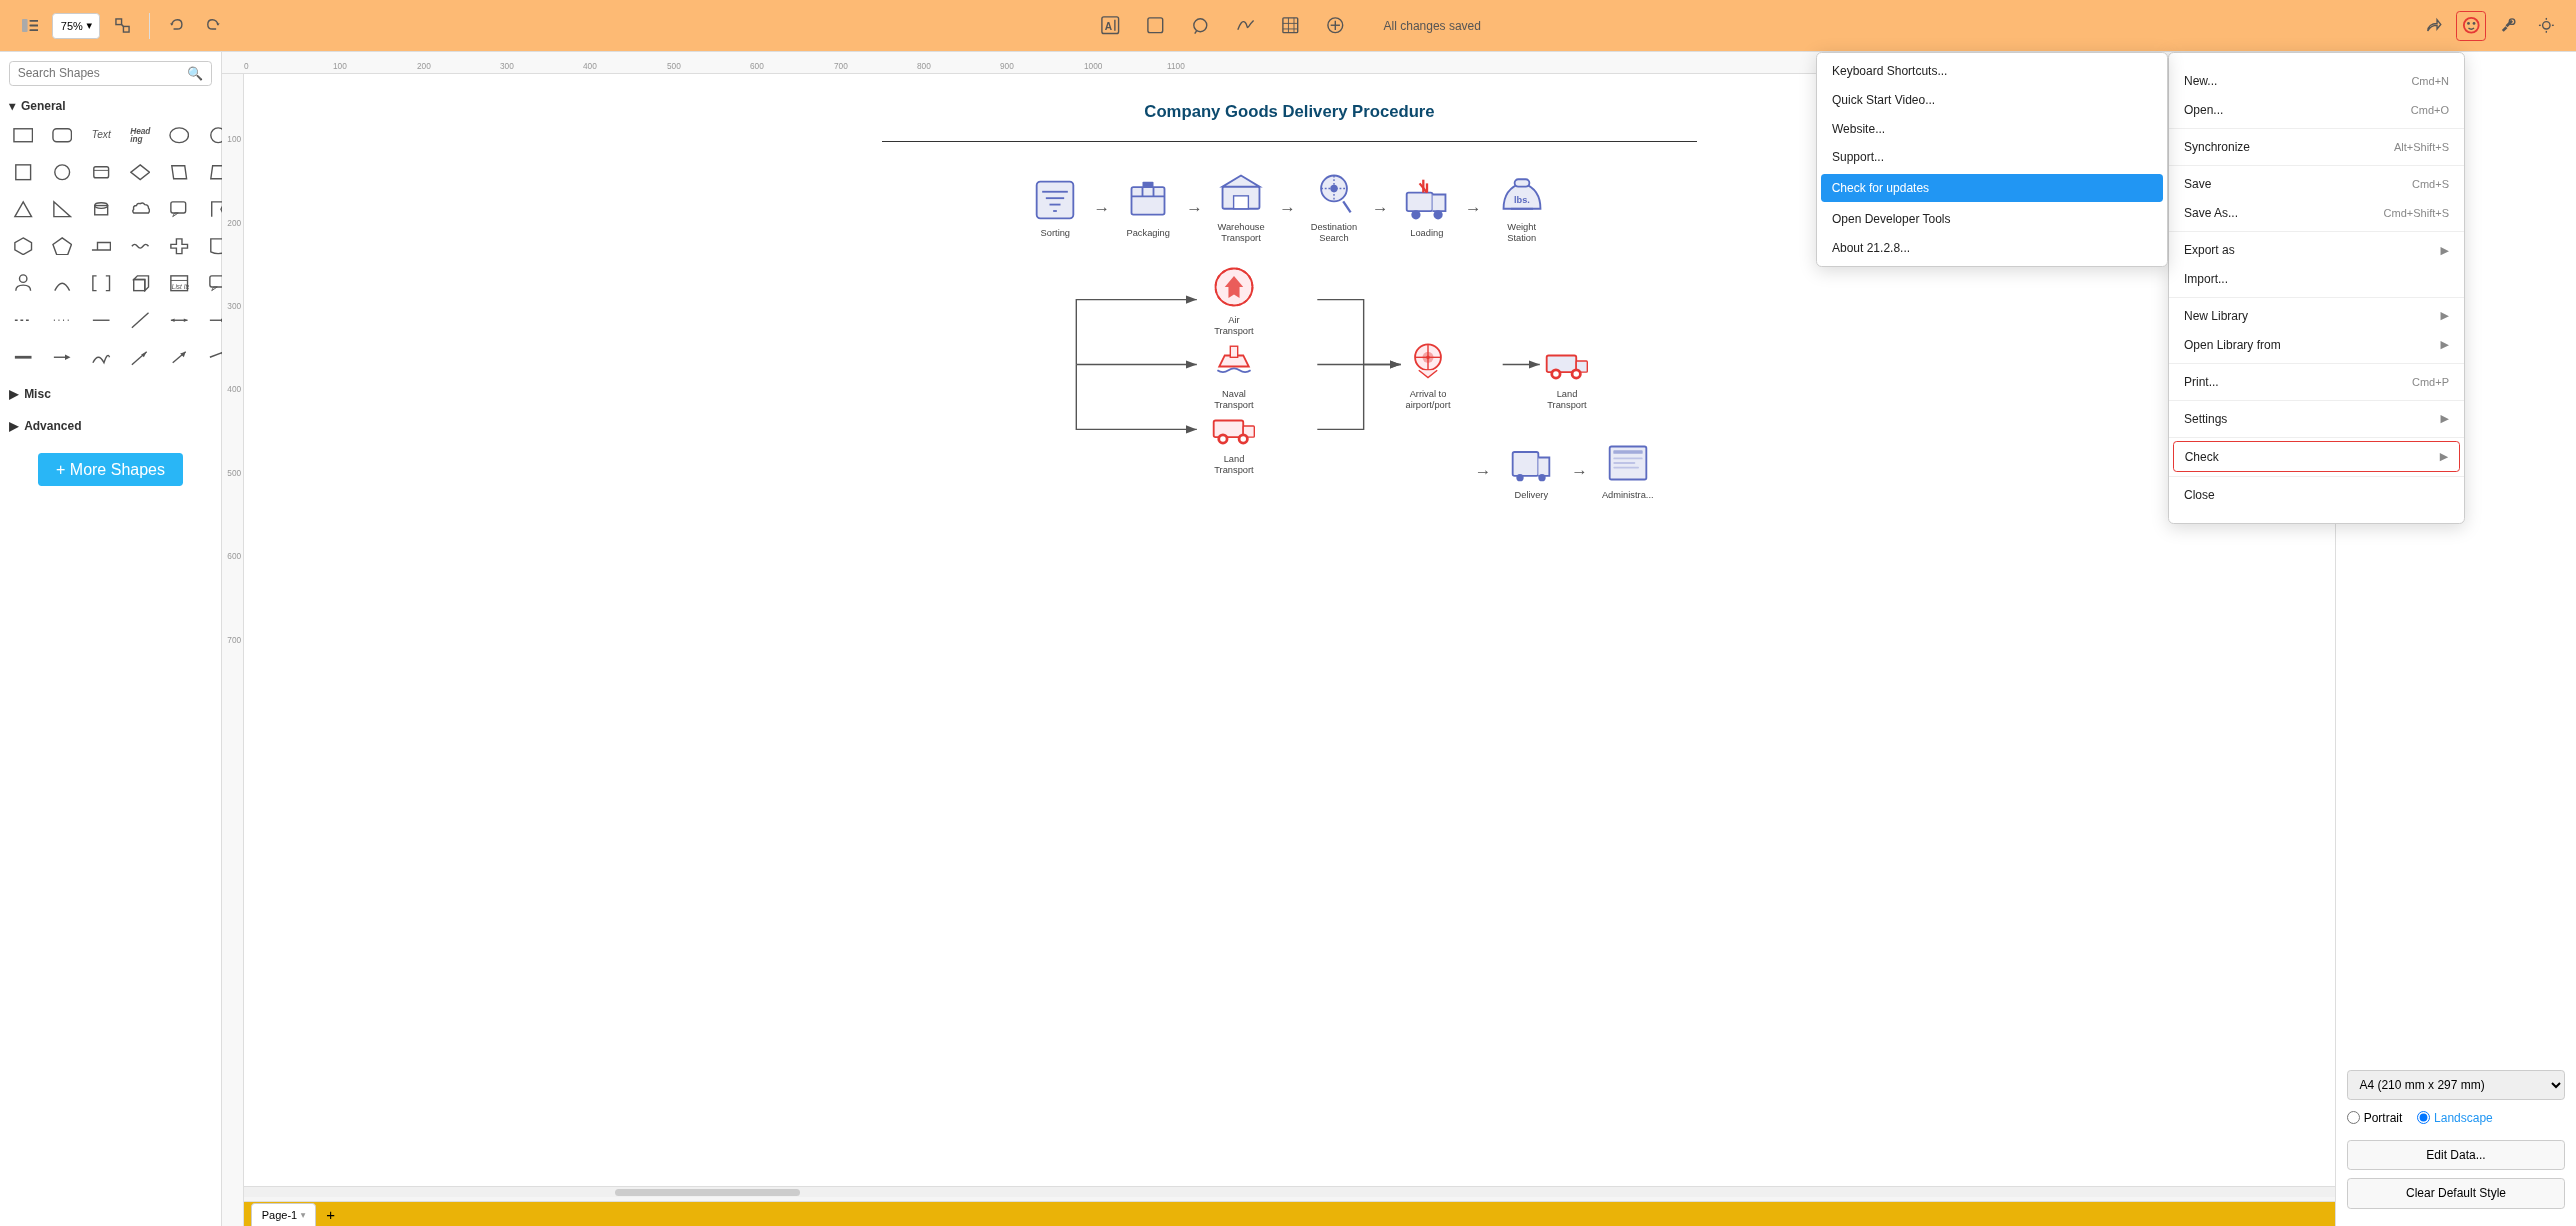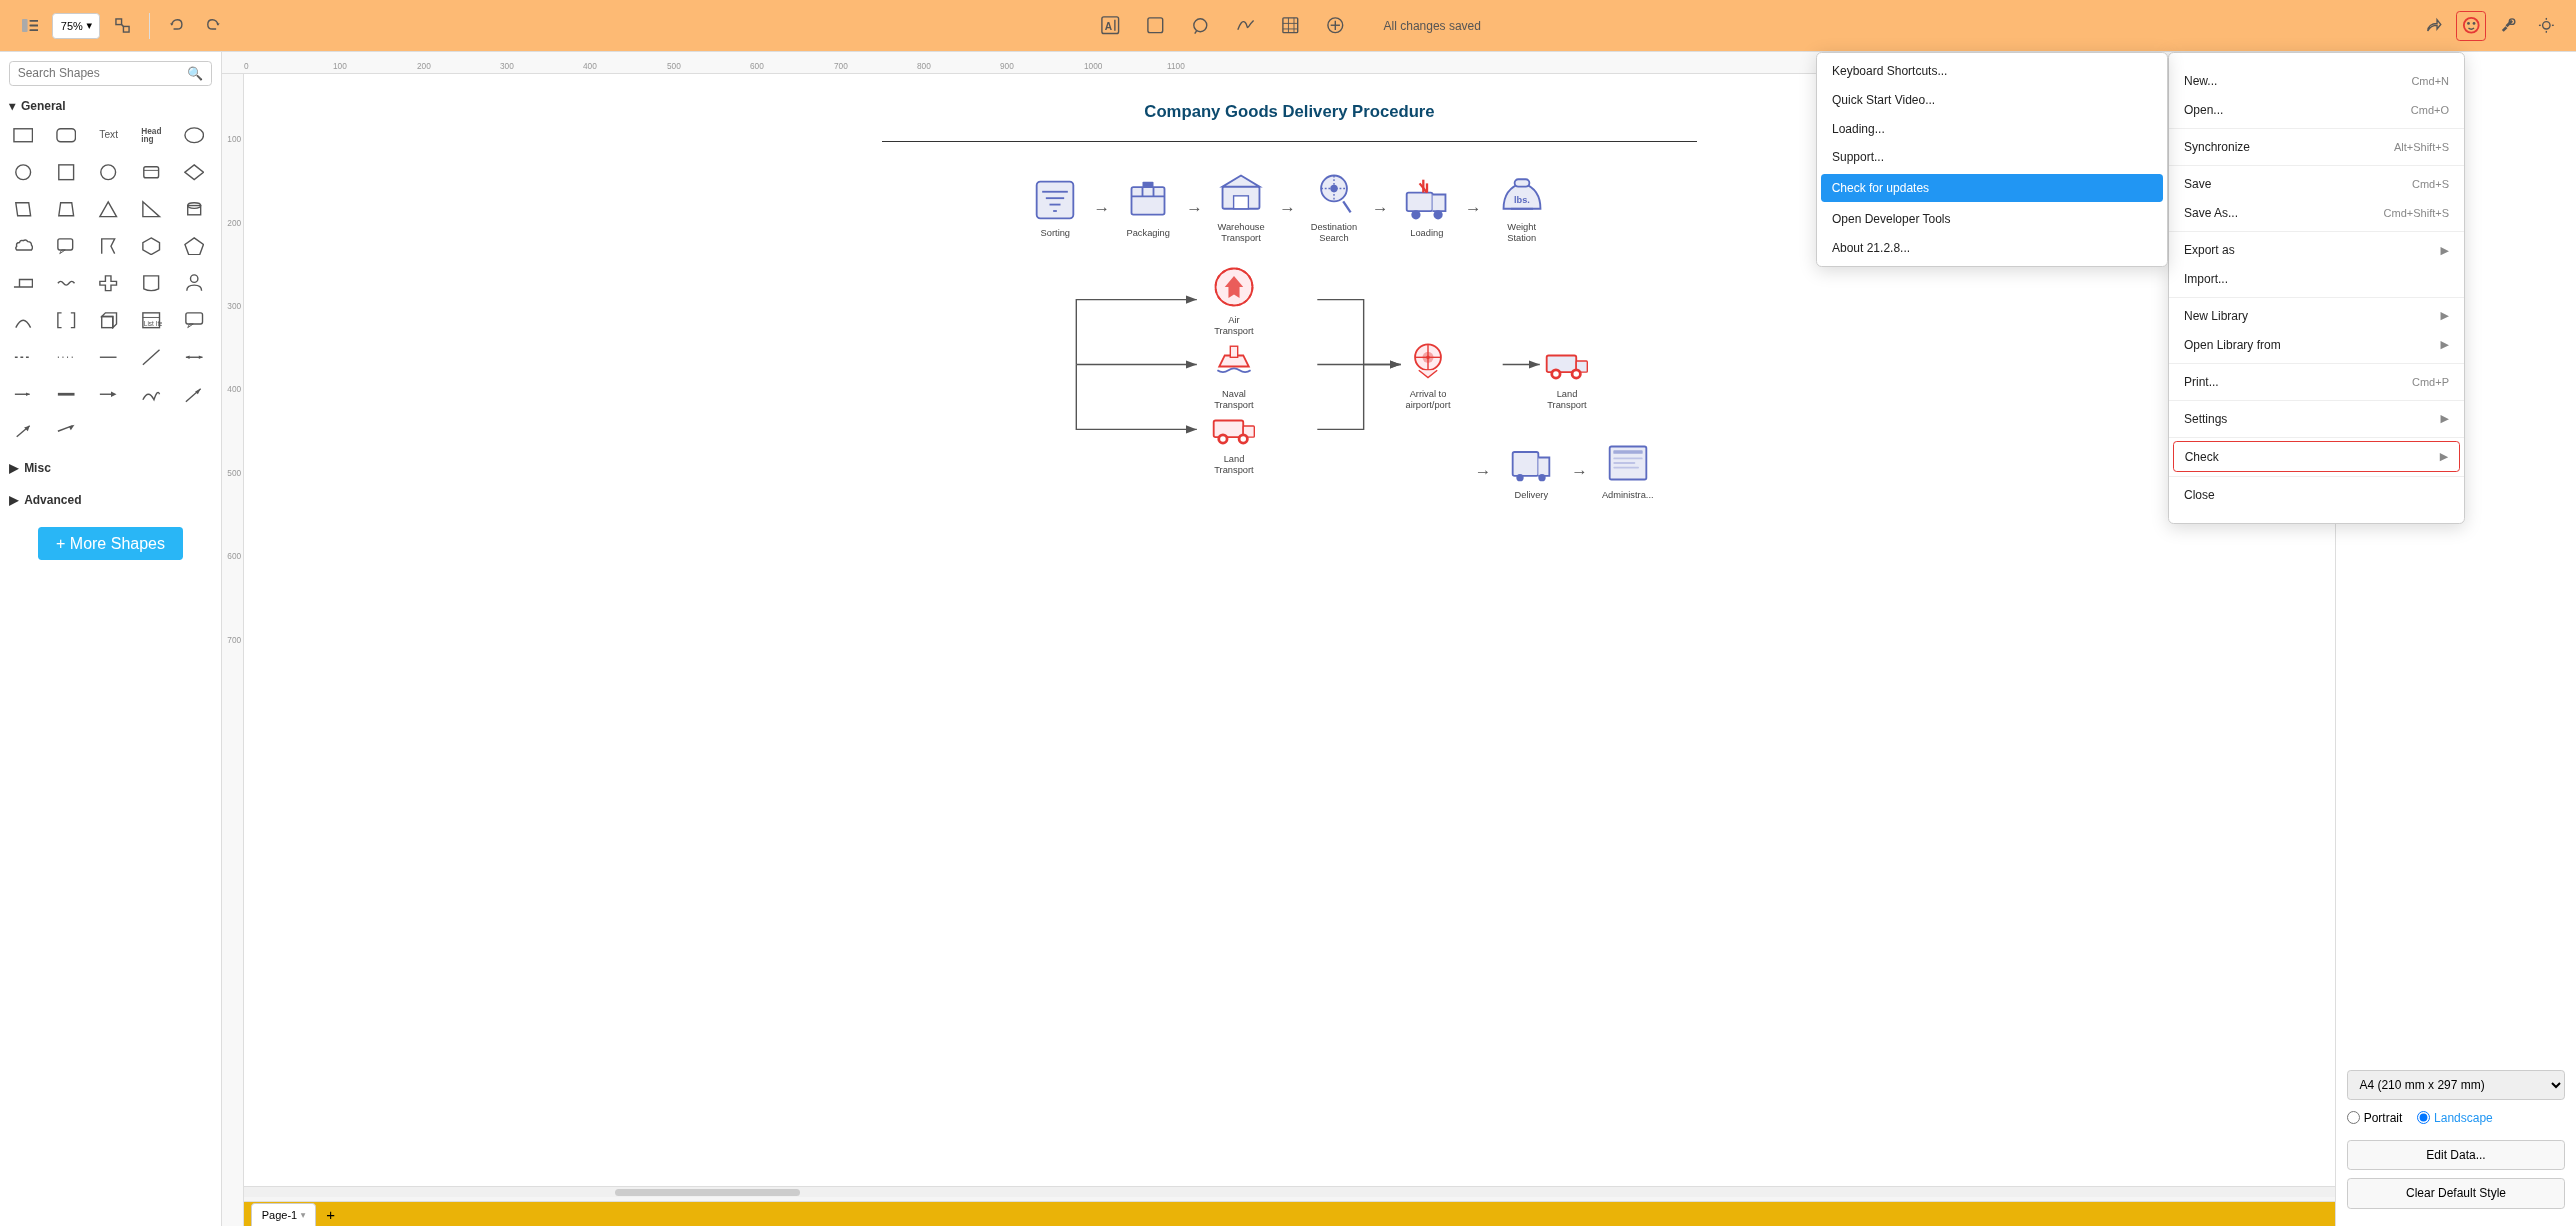--- a/index.html
+++ b/index.html
@@ -43,22 +43,22 @@
       border: none; outline: none; flex: 1; font-size: 12px; background: transparent;
     }
     .search-icon { font-size: 13px; color: #666; cursor: pointer; }
 
     .section-header {
       display: flex; align-items: center; padding: 5.6px 9.3px; font-size: 12px;
       font-weight: 600; cursor: pointer; color: #333; gap: 5.6px;
     }
 
     .shapes-grid {
-      display: grid; grid-template-columns: repeat(5, 1fr);
-      gap: 11px; padding: 3.7px 9.3px 7.4px 9.3px;
+      display: grid; grid-template-columns: repeat(6, 1fr);
+      gap: 11px; padding: 3.7px 9.3px 7.4px 9.3px; font-style: italic;
     }
     .shape-item {
       display: flex; align-items: center; justify-content: center;
       width: 28px; height: 26px; cursor: pointer; border-radius: 2.8px; font-size: 10.2px;
     }
     .shape-item svg { width: 20.4px; height: 18.5px; }
 
     .misc-section { padding: 3.7px 0; }
     .advanced-section { padding: 3.7px 0; }
 
@@ -901,21 +901,21 @@
 </div>
 
 <div class="help-submenu">
   <div class="menu-item">
     <span>Keyboard Shortcuts...</span>
   </div>
   <div class="menu-item">
     <span>Quick Start Video...</span>
   </div>
   <div class="menu-item">
-    <span>Loading...</span>
+    <span>Website...</span>
   </div>
   <div class="menu-item">
     <span>Support...</span>
   </div>
   <div class="menu-item highlighted">
     <span>Check for updates</span>
   </div>
   <div class="menu-item">
     <span>Open Developer Tools</span>
   </div>

